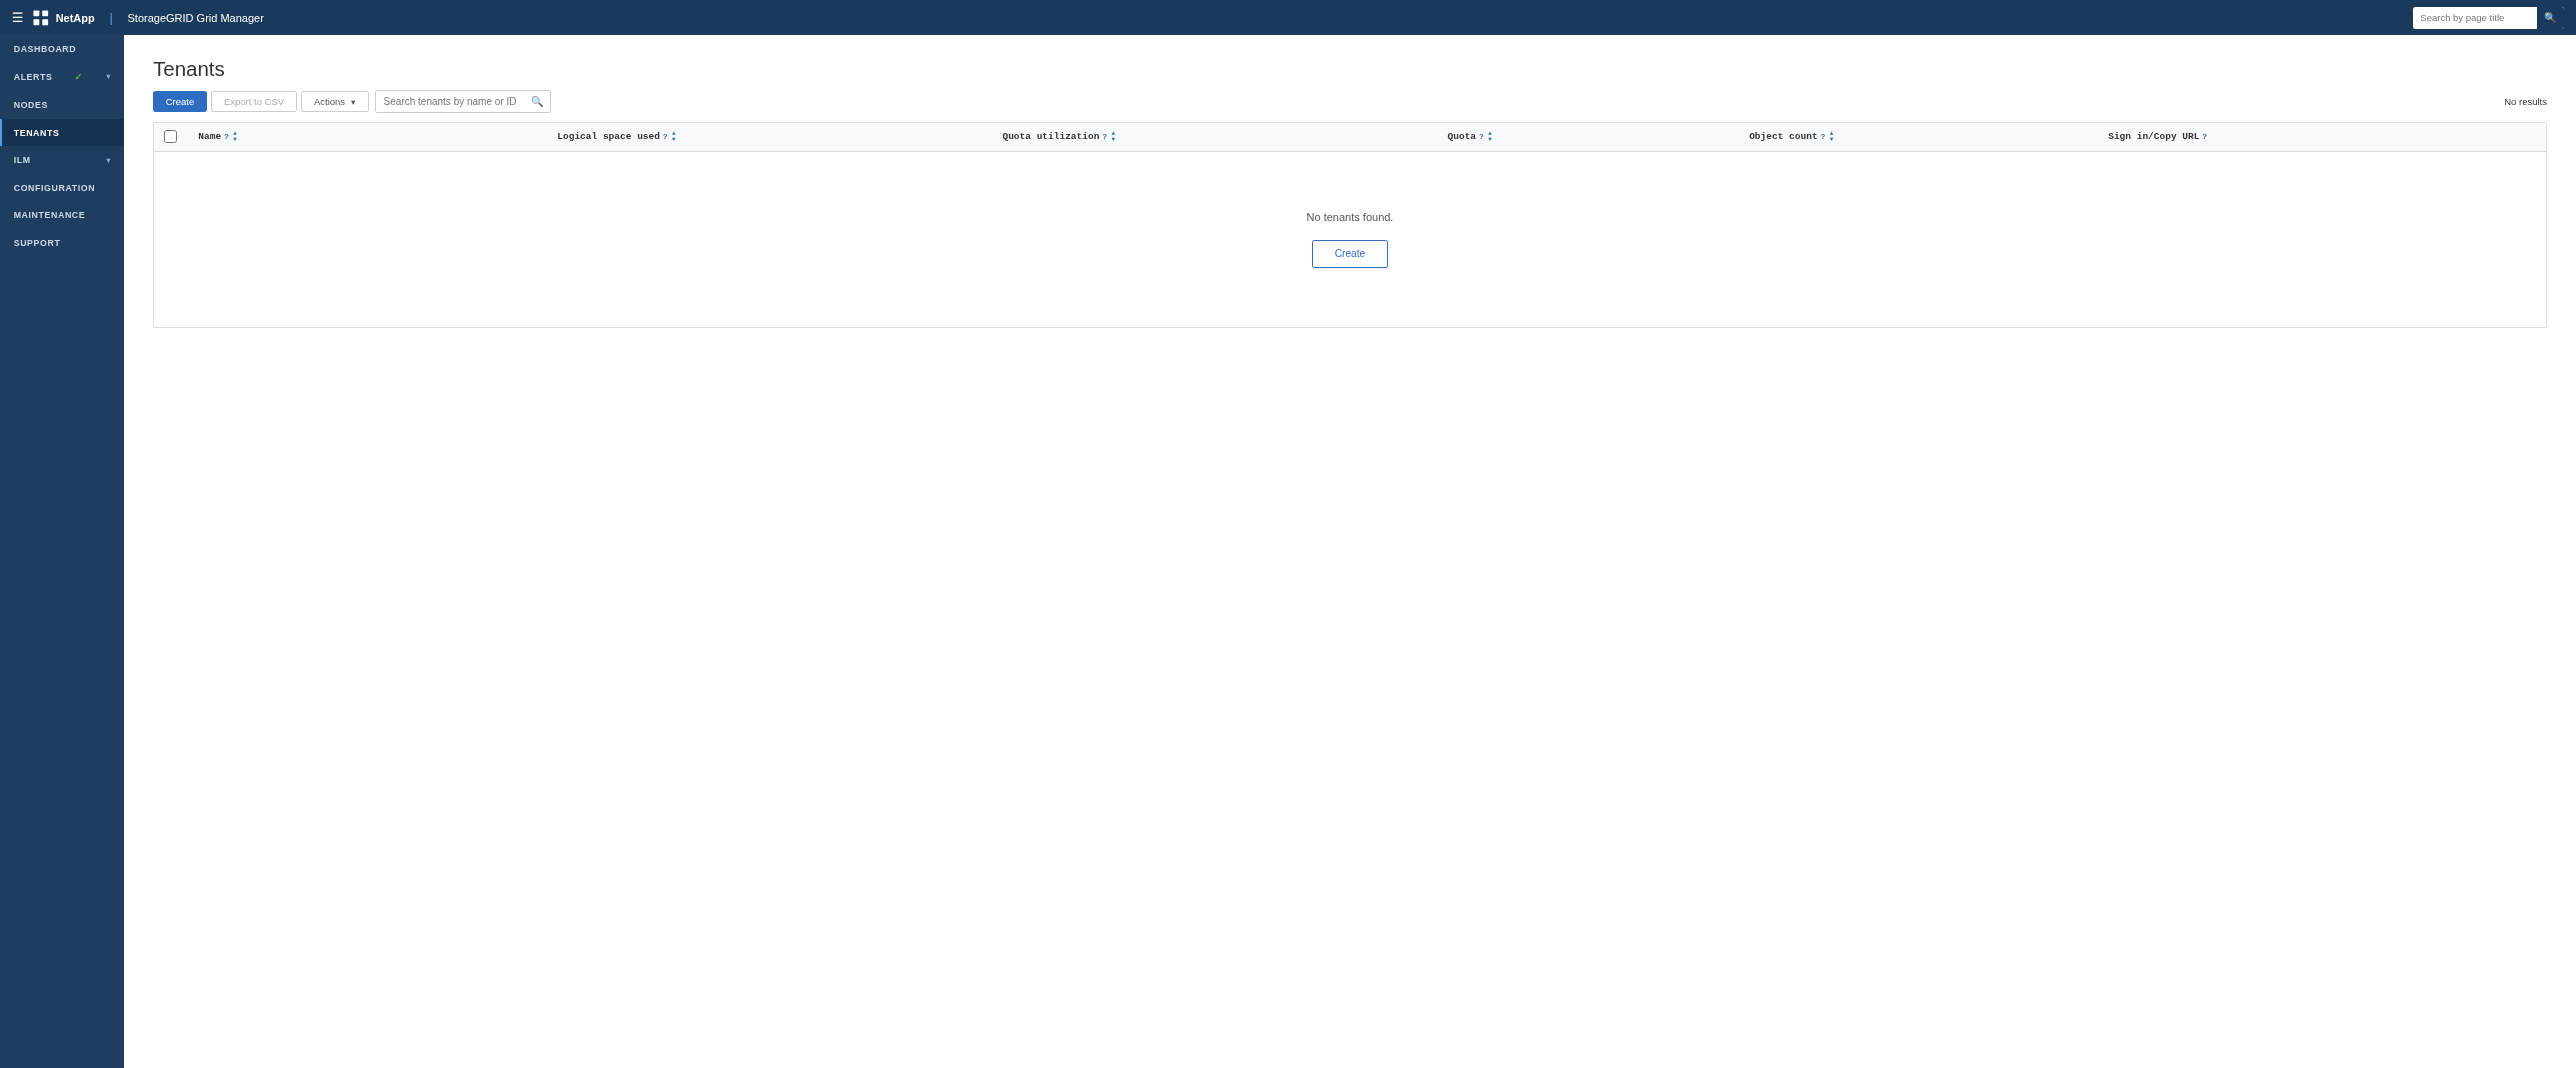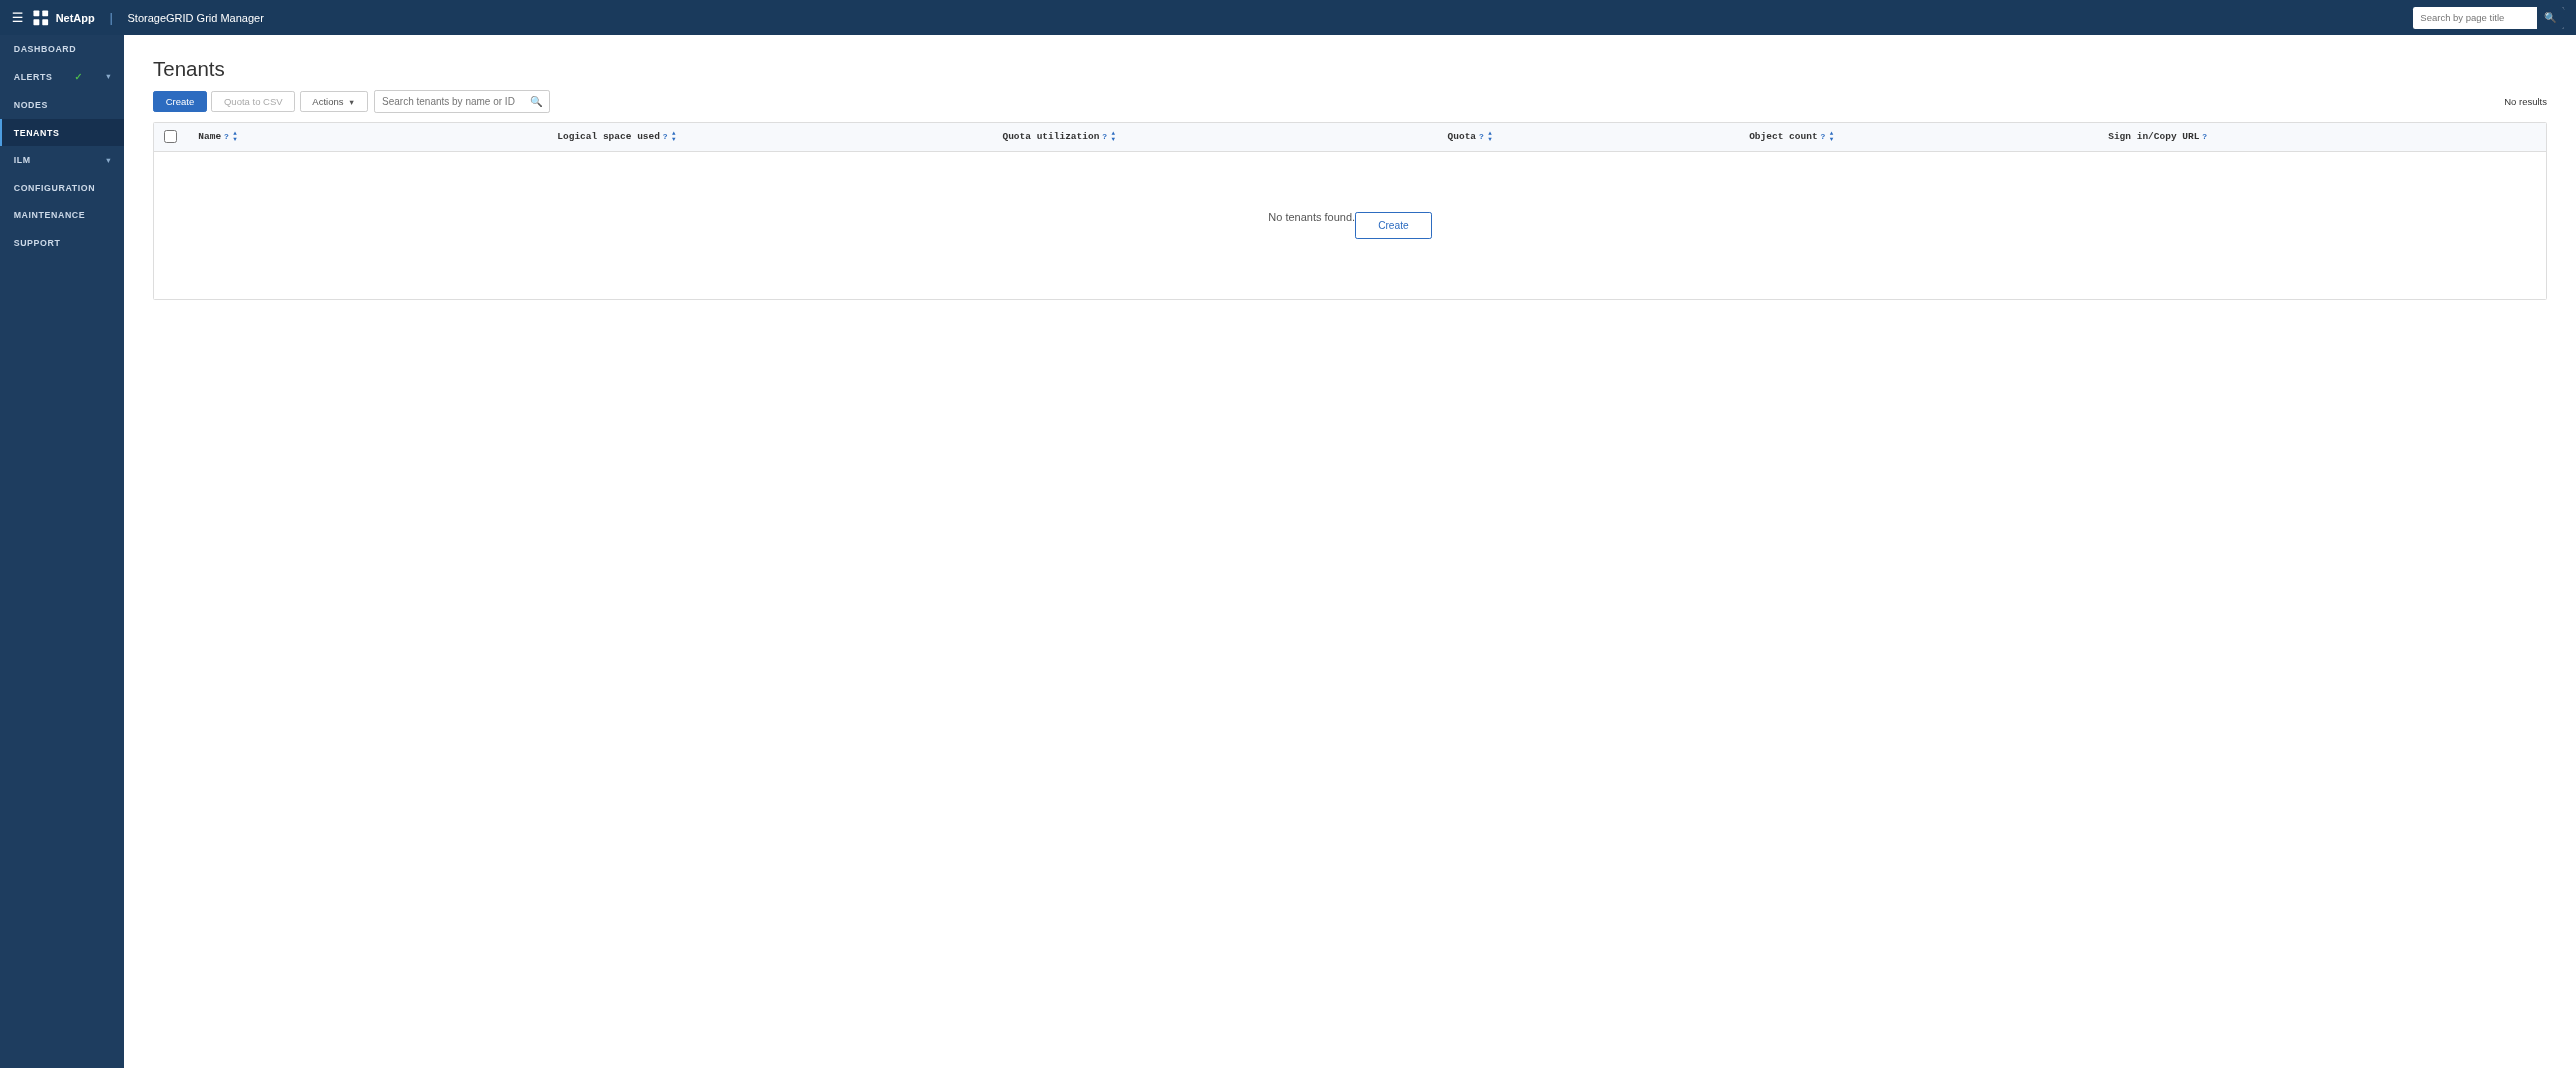--- a/index.html
+++ b/index.html
@@ -258,21 +258,21 @@
     }
     .sort-up, .sort-down {
       font-size: 5.9px;
       color: #2d6cc0;
       line-height: 1;
     }
 
     
     .empty-state {
       display: flex;
-      flex-direction: row;
+      flex-direction: column;
       align-items: center;
       justify-content: center;
       padding: 59px 14.6px;
       background: white;
     }
     .empty-state-text {
       font-size: 11px;
       color: #555;
       margin-bottom: 17.6px;
     }
@@ -347,21 +347,21 @@
     <div class="sidebar-item">
       <span class="sidebar-item-label">SUPPORT</span>
     </div>
   </nav>
 
   <main class="main">
     <h1 class="page-title">Tenants</h1>
 
     <div class="toolbar-row">
       <button class="btn-primary">Create</button>
-      <button class="btn-secondary disabled" style="margin-left:4.4px;">Quota to CSV</button>
+      <button class="btn-secondary disabled" style="margin-left:4.4px;">Export to CSV</button>
       <button class="btn-secondary dropdown-btn" style="margin-left:4.4px;">
         <span>Actions</span>
         <span class="chevron-down">▼</span>
       </button>
       <div class="search-box" style="margin-left:5.9px;">
         <input type="text" placeholder="Search tenants by name or ID" style="">
         <button class="search-box-btn">🔍</button>
       </div>
       <span class="no-results-label">No results</span>
     </div>

